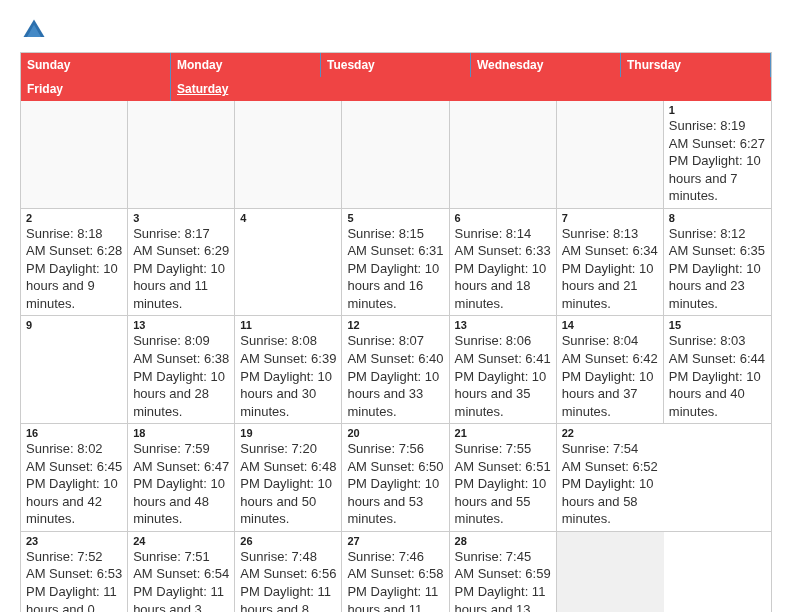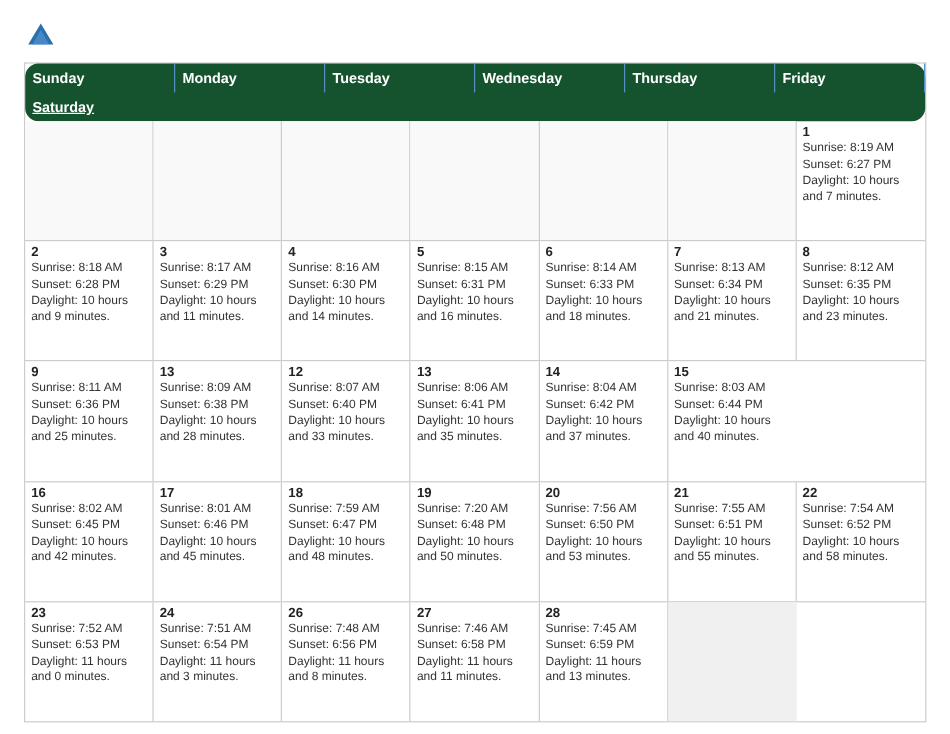--- a/index.html
+++ b/index.html
@@ -54,23 +54,22 @@
       margin-top: 2px;
     }
     .calendar {
       flex: 1;
       display: flex;
       flex-direction: column;
       border: 1px solid #ccc;
     }
     .cal-header-row {
       display: grid;
-      grid-template-columns: repeat(6, 1fr);
-      background: #14532d;
-      border-radius: 11px;
+      grid-template-columns: repeat(5, 1fr);
+      background: #ef4444;
     }
     .cal-header-cell {
       color: #fff;
       font-size: 12px;
       font-weight: bold;
       padding: 5px 6px;
       border-right: 1px solid #5590c4;
       text-align: left;
     }
     .cal-header-cell:last-child { border-right: none; text-decoration: underline; }
@@ -98,21 +97,21 @@
     .cal-cell.empty { background: #f9f9f9; }
     .cal-cell.shaded { background: #f0f0f0; }
     .day-num {
       font-size: 11px;
       font-weight: bold;
       color: #222;
       display: block;
       margin-bottom: 1px;
     }
     .cell-detail {
-      font-size: 10px;
+      font-size: 13px;
       color: #333;
       line-height: 1.35;
     }
   </style>
 </head>
 <body>
 
 <div class="page">
   <div class="header">
     <div class="logo">
@@ -167,24 +166,20 @@
           </div>
           <div class="cal-cell">
             <span class="day-num">3</span>
             <div class="cell-detail">Sunrise: 8:17 AM
 Sunset: 6:29 PM
 Daylight: 10 hours
 and 11 minutes.</div>
           </div>
           <div class="cal-cell">
             <span class="day-num">4</span>
-            <div class="cell-detail">Sunrise: 8:16 AM
-Sunset: 6:30 PM
-Daylight: 10 hours
-and 14 minutes.</div>
           </div>
           <div class="cal-cell">
             <span class="day-num">5</span>
             <div class="cell-detail">Sunrise: 8:15 AM
 Sunset: 6:31 PM
 Daylight: 10 hours
 and 16 minutes.</div>
           </div>
           <div class="cal-cell">
             <span class="day-num">6</span>
@@ -204,33 +199,36 @@
             <span class="day-num">8</span>
             <div class="cell-detail">Sunrise: 8:12 AM
 Sunset: 6:35 PM
 Daylight: 10 hours
 and 23 minutes.</div>
           </div>
         </div>
         <div class="cal-row">
           <div class="cal-cell">
             <span class="day-num">9</span>
-            <div class="cell-detail">Sunrise: 8:11 AM
-Sunset: 6:36 PM
-Daylight: 10 hours
-and 25 minutes.</div>
           </div>
           <div class="cal-cell">
             <span class="day-num">13</span>
             <div class="cell-detail">Sunrise: 8:09 AM
 Sunset: 6:38 PM
 Daylight: 10 hours
 and 28 minutes.</div>
           </div>
           <div class="cal-cell">
+            <span class="day-num">11</span>
+            <div class="cell-detail">Sunrise: 8:08 AM
+Sunset: 6:39 PM
+Daylight: 10 hours
+and 30 minutes.</div>
+          </div>
+          <div class="cal-cell">
             <span class="day-num">12</span>
             <div class="cell-detail">Sunrise: 8:07 AM
 Sunset: 6:40 PM
 Daylight: 10 hours
 and 33 minutes.</div>
           </div>
           <div class="cal-cell">
             <span class="day-num">13</span>
             <div class="cell-detail">Sunrise: 8:06 AM
 Sunset: 6:41 PM
@@ -252,27 +250,20 @@
 and 40 minutes.</div>
           </div>
         </div>
         <div class="cal-row">
           <div class="cal-cell">
             <span class="day-num">16</span>
             <div class="cell-detail">Sunrise: 8:02 AM
 Sunset: 6:45 PM
 Daylight: 10 hours
 and 42 minutes.</div>
-          </div>
-          <div class="cal-cell">
-            <span class="day-num">17</span>
-            <div class="cell-detail">Sunrise: 8:01 AM
-Sunset: 6:46 PM
-Daylight: 10 hours
-and 45 minutes.</div>
           </div>
           <div class="cal-cell">
             <span class="day-num">18</span>
             <div class="cell-detail">Sunrise: 7:59 AM
 Sunset: 6:47 PM
 Daylight: 10 hours
 and 48 minutes.</div>
           </div>
           <div class="cal-cell">
             <span class="day-num">19</span>

